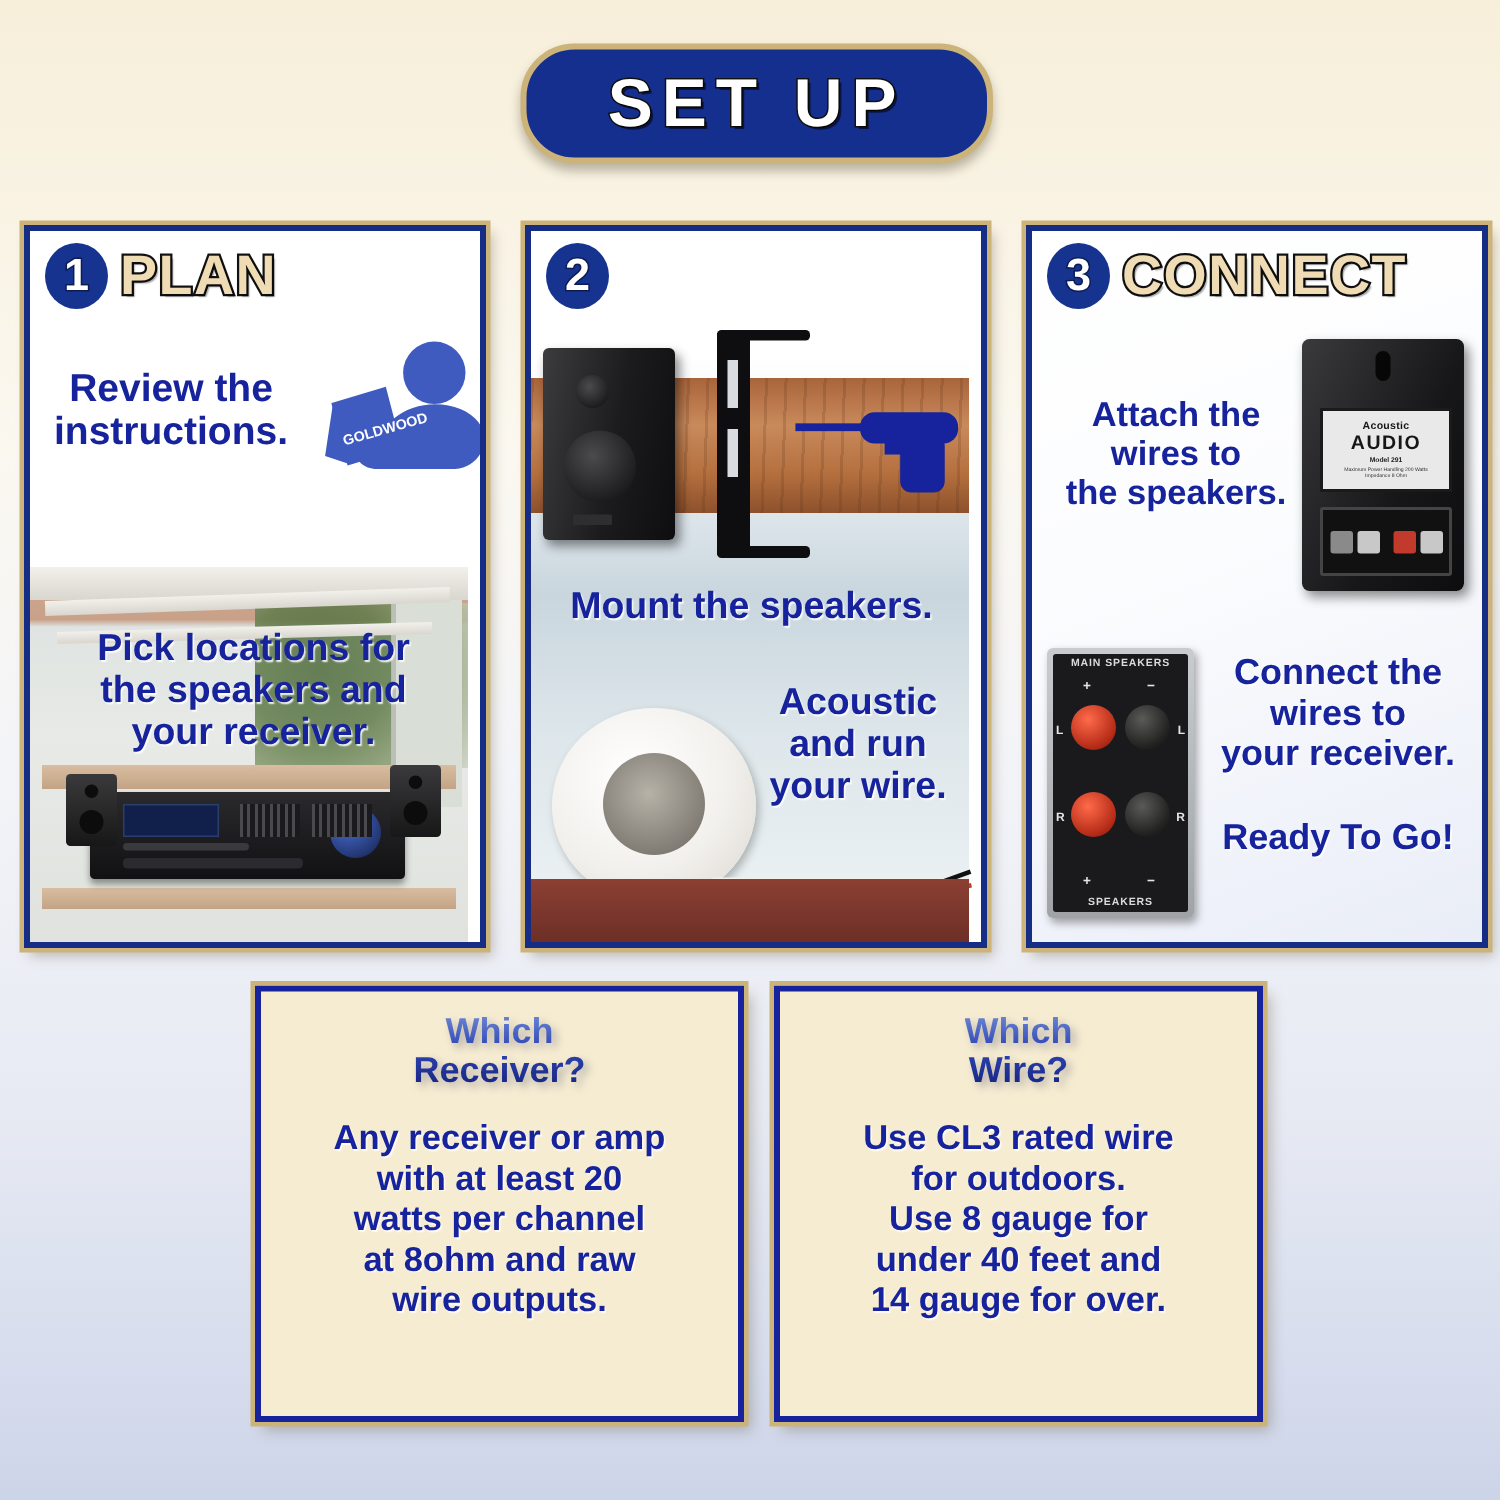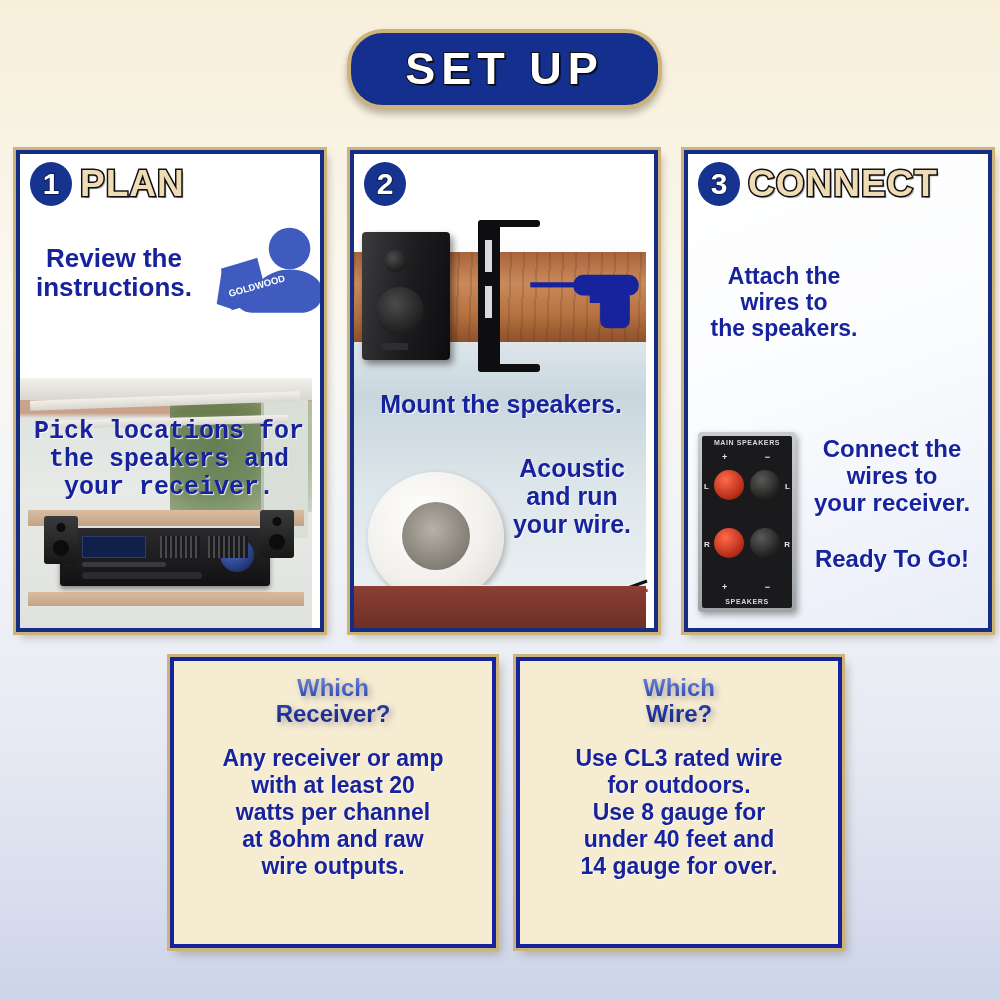--- a/index.html
+++ b/index.html
@@ -188,21 +188,21 @@
     <text x="27" y="82" fill="#ffffff" font-size="11" font-weight="bold" font-family="Liberation Sans, sans-serif" transform="rotate(-16 27 82)">GOLDWOOD</text>
   </svg>
 
   <div class="panel-head">
     <div class="step-num">1</div>
     <div class="step-word">PLAN</div>
   </div>
 
   <div class="blue-txt" style="left:16px;top:90px;font-size:26px;white-space:pre-line;">Review the
 instructions.</div>
-  <div class="blue-txt" style="left:10px;top:264px;width:278px;text-align:center;font-size:25px;white-space:pre-line;font-family:Liberation Mono, monospace;">Pick locations for
+  <div class="blue-txt" style="left:10px;top:264px;width:278px;text-align:center;font-size:25px;white-space:pre-line;">Pick locations for
 the speakers and
 your receiver.</div>
 </div>
 
 <div class="panel" id="panel-2">
 
   <div id="p2-sky"></div>
   <div id="p2-wood"></div>
 
   <div id="p2-speaker">
@@ -239,20 +239,40 @@
 
   <div class="blue-txt" style="left:8px;top:236px;width:278px;text-align:center;font-size:25px;">Mount the speakers.</div>
   <div class="blue-txt" style="left:150px;top:300px;width:136px;text-align:center;font-size:25px;white-space:pre-line;">Acoustic
 and run
 your wire.</div>
 </div>
 
 <div class="panel" id="panel-3">
   <div id="p3-bg"></div>
 
+  <div id="p3-speakerback">
+    <span id="p3-keyhole"></span>
+    <div id="p3-label">
+      <div class="lbl-brand">Acoustic</div>
+      <div class="lbl-audio">AUDIO</div>
+      <div class="lbl-model">Model 291</div>
+      <div class="lbl-fine" style="white-space:pre-line;">Maximum Power Handling 200 Watts
+Impedance 8 Ohm</div>
+    </div>
+    <div id="p3-terminal">
+      <span class="term-pair">
+        <span class="term-b" style="background:#8a8a8a;"></span>
+          <span class="term-b" style="background:#c8c8c8;"></span>
+      </span>
+      <span class="term-pair">
+        <span class="term-b" style="background:#c23a2b;"></span>
+          <span class="term-b" style="background:#c8c8c8;"></span>
+      </span>
+    </div>
+  </div>
 
   <div id="p3-binding">
     <div class="inner">
       <div class="bind-cap" style="top:3px;">MAIN SPEAKERS</div>
       <div class="bind-cap" style="bottom:3px;">SPEAKERS</div>
 
       <span class="pm" style="left:20px;top:16px;">+</span>
       <span class="pm" style="right:22px;top:16px;">−</span>
       <span class="lr" style="left:2px;top:46px;">L</span>
       <span class="lr" style="right:2px;top:46px;">L</span>

